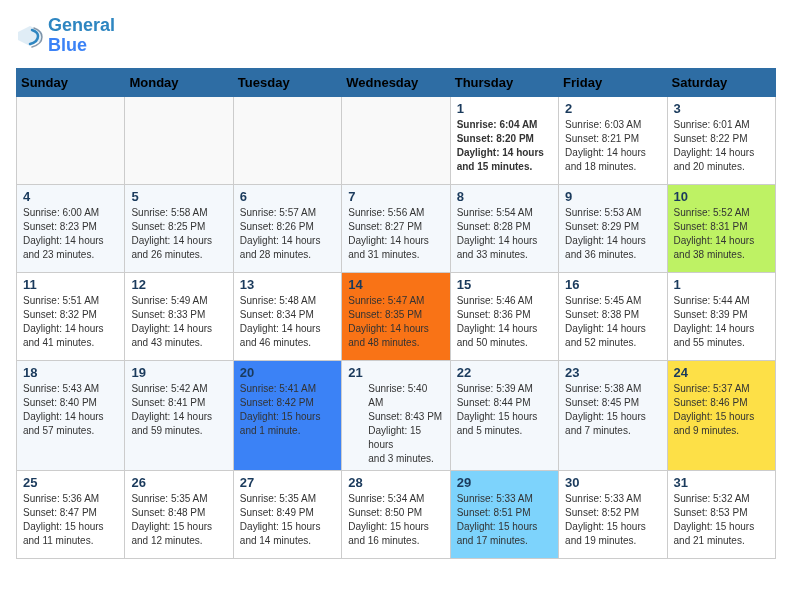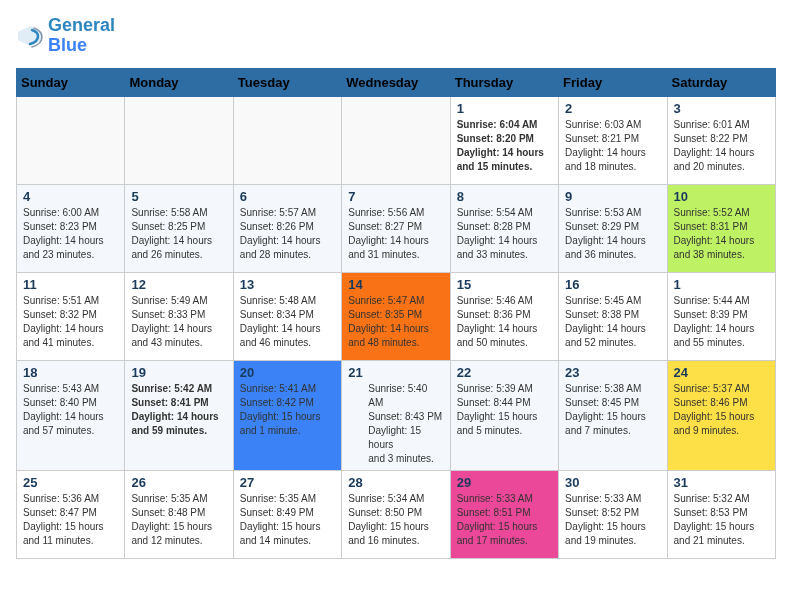--- a/index.html
+++ b/index.html
@@ -261,21 +261,21 @@
       <tr>
         <td style="background: rgb(244, 248, 252);">
           <span class="day-num">18</span>
           <div class="cell-text" style="white-space: pre-line;">Sunrise: 5:43 AM
 Sunset: 8:40 PM
 Daylight: 14 hours
 and 57 minutes.</div>
         </td>
         <td style="background: rgb(244, 248, 252);">
           <span class="day-num">19</span>
-          <div class="cell-text" style="white-space: pre-line; font-weight: bold;">Sunrise: 5:42 AM
+          <div class="cell-text" style="white-space: pre-line;">Sunrise: 5:42 AM
 Sunset: 8:41 PM
 Daylight: 14 hours
 and 59 minutes.</div>
         </td>
         <td style="background: #3b82f6;">
           <span class="day-num">20</span>
           <div class="cell-text" style="white-space: pre-line;">Sunrise: 5:41 AM
 Sunset: 8:42 PM
 Daylight: 15 hours
 and 1 minute.</div>
@@ -331,21 +331,21 @@
 Daylight: 15 hours
 and 14 minutes.</div>
         </td>
         <td style="background: rgb(255, 255, 255);">
           <span class="day-num">28</span>
           <div class="cell-text" style="white-space: pre-line;">Sunrise: 5:34 AM
 Sunset: 8:50 PM
 Daylight: 15 hours
 and 16 minutes.</div>
         </td>
-        <td style="background: #ec4899; margin-left: 28px;">
+        <td style="background: #7dd3fc; margin-left: 28px;">
           <span class="day-num">29</span>
           <div class="cell-text" style="white-space: pre-line;">Sunrise: 5:33 AM
 Sunset: 8:51 PM
 Daylight: 15 hours
 and 17 minutes.</div>
         </td>
         <td style="background: rgb(255, 255, 255);">
           <span class="day-num">30</span>
           <div class="cell-text" style="white-space: pre-line;">Sunrise: 5:33 AM
 Sunset: 8:52 PM

